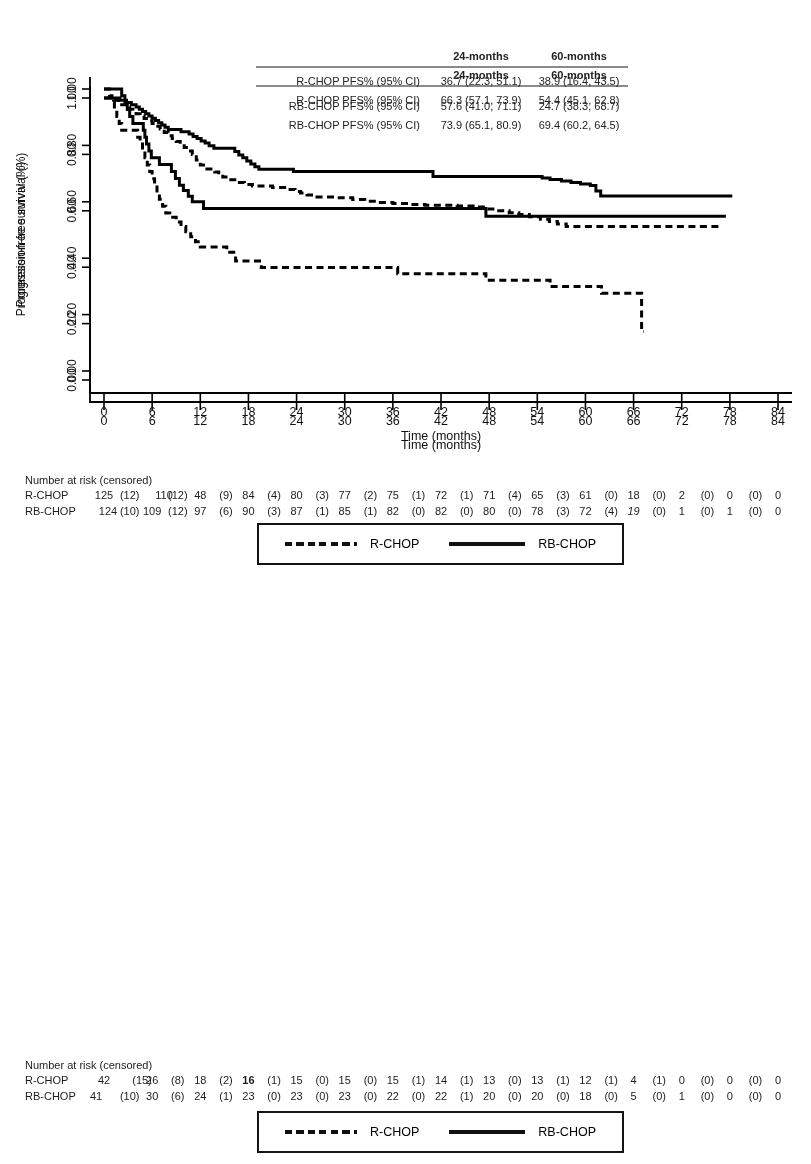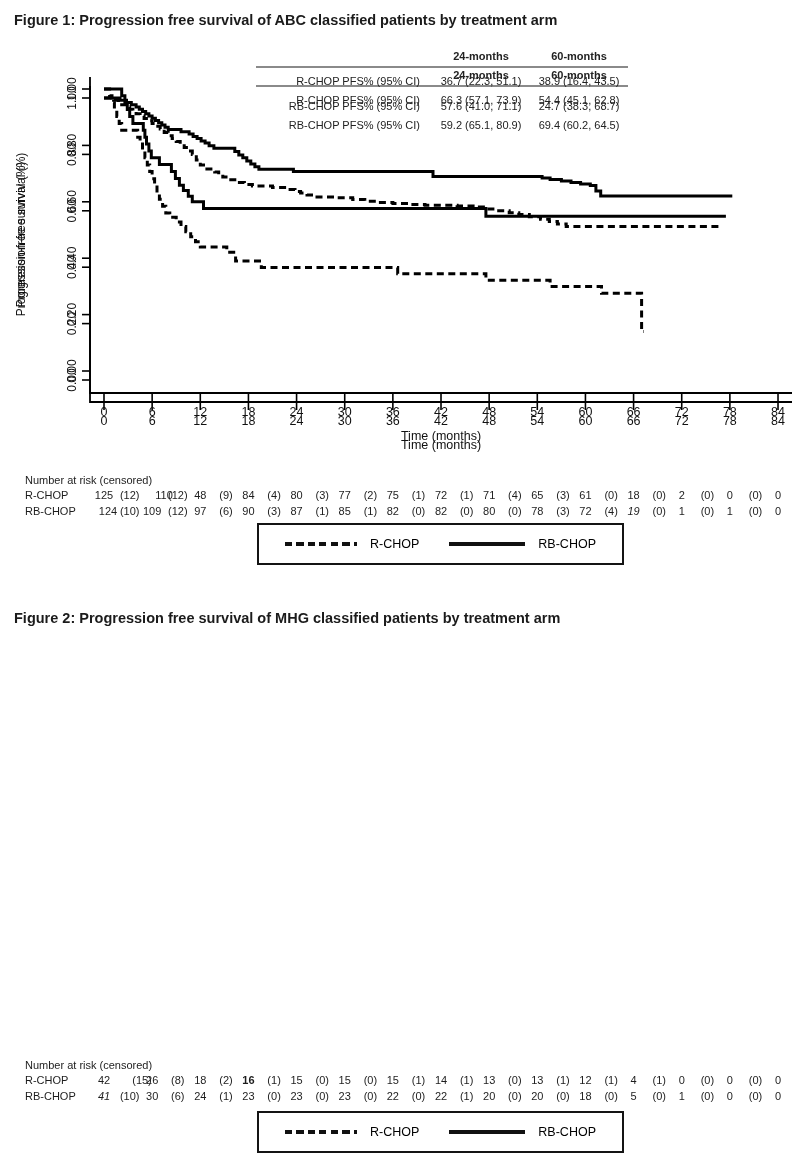--- a/index.html
+++ b/index.html
@@ -42,21 +42,20 @@
   .samp{height:4px;width:72px;display:inline-block;}
   .samp.dashed{background:repeating-linear-gradient(90deg,#111 0 7px,transparent 7px 11.5px);}
   .samp.solid{background:#111;width:76px;}
 </style>
 </head>
 <body>
 
 <div class="page">
 
   <section class="fig fig1">
-    <div class="fig-title">Figure 1: Progression free survival of ABC classified patients by treatment arm</div>
 
     <div class="chart">
       <svg class="km-chart" viewBox="0 0 811 402">
           <path d="M 90 30 L 90 346 L 792 346" fill="none" stroke="#000" stroke-width="1.8"></path>
           <line x1="82" y1="324" x2="90" y2="324" stroke="#000" stroke-width="1.6"></line>
           <text x="73" y="324" font-size="12" fill="#111" text-anchor="middle" transform="rotate(-90 73 324)" dominant-baseline="middle" font-family="&quot;Liberation Sans&quot;, sans-serif">0.00</text>
           <line x1="82" y1="267.6" x2="90" y2="267.6" stroke="#000" stroke-width="1.6"></line>
           <text x="73" y="267.6" font-size="12" fill="#111" text-anchor="middle" transform="rotate(-90 73 267.6)" dominant-baseline="middle" font-family="&quot;Liberation Sans&quot;, sans-serif">0.20</text>
           <line x1="82" y1="211.2" x2="90" y2="211.2" stroke="#000" stroke-width="1.6"></line>
           <text x="73" y="211.2" font-size="12" fill="#111" text-anchor="middle" transform="rotate(-90 73 211.2)" dominant-baseline="middle" font-family="&quot;Liberation Sans&quot;, sans-serif">0.40</text>
@@ -109,21 +108,21 @@
           <span class="col-val">60-months</span>
         </div>
         <div class="stats-rule"></div>
         <div class="stats-row">
           <span class="col-label">R-CHOP PFS% (95% CI)</span>
           <span class="col-val">66.3 (57.1, 73.9)</span>
           <span class="col-val">54.4 (45.1, 62.8)</span>
         </div>
         <div class="stats-row">
           <span class="col-label">RB-CHOP PFS% (95% CI)</span>
-          <span class="col-val">59.2 (65.1, 80.9)</span>
+          <span class="col-val">73.9 (65.1, 80.9)</span>
           <span class="col-val">69.4 (60.2, 64.5)</span>
         </div>
       </div>
     </div>
 
     <div class="risk">
       <div class="risk-title">Number at risk (censored)</div>
       <div class="risk-row r0">
           <span class="risk-label">R-CHOP</span>
           <span class="risk-num" style="left: 104px;">125</span>
@@ -196,21 +195,20 @@
         <span class="leg-label">R-CHOP</span>
       </span>
       <span class="leg-item">
         <span class="samp solid"></span>
         <span class="leg-label">RB-CHOP</span>
       </span>
     </div>
   </section>
 
   <section class="fig fig2">
-    <div class="fig-title">Figure 2: Progression free survival of MHG classified patients by treatment arm</div>
 
     <div class="chart">
       <svg class="km-chart" viewBox="0 0 811 402">
           <path d="M 90 30 L 90 346 L 792 346" fill="none" stroke="#000" stroke-width="1.8"></path>
           <line x1="82" y1="324" x2="90" y2="324" stroke="#000" stroke-width="1.6"></line>
           <text x="73" y="324" font-size="12" fill="#111" text-anchor="middle" transform="rotate(-90 73 324)" dominant-baseline="middle" font-family="&quot;Liberation Sans&quot;, sans-serif">0.00</text>
           <line x1="82" y1="267.6" x2="90" y2="267.6" stroke="#000" stroke-width="1.6"></line>
           <text x="73" y="267.6" font-size="12" fill="#111" text-anchor="middle" transform="rotate(-90 73 267.6)" dominant-baseline="middle" font-family="&quot;Liberation Sans&quot;, sans-serif">0.20</text>
           <line x1="82" y1="211.2" x2="90" y2="211.2" stroke="#000" stroke-width="1.6"></line>
           <text x="73" y="211.2" font-size="12" fill="#111" text-anchor="middle" transform="rotate(-90 73 211.2)" dominant-baseline="middle" font-family="&quot;Liberation Sans&quot;, sans-serif">0.40</text>
@@ -305,21 +303,21 @@
           <span class="risk-num" style="left: 633.584px;">4</span>
           <span class="risk-num" style="left: 659.261px;">(1)</span>
           <span class="risk-num" style="left: 681.728px;">0</span>
           <span class="risk-num" style="left: 707.405px;">(0)</span>
           <span class="risk-num" style="left: 729.872px;">0</span>
           <span class="risk-num" style="left: 755.549px;">(0)</span>
           <span class="risk-num" style="left: 778.016px;">0</span>
         </div>
       <div class="risk-row r1">
           <span class="risk-label">RB-CHOP</span>
-          <span class="risk-num" style="left: 104px; font-style: italic;">41</span>
+          <span class="risk-num" style="left: 96px;">41</span>
           <span class="risk-num" style="left: 129.677px;">(10)</span>
           <span class="risk-num" style="left: 152.144px;">30</span>
           <span class="risk-num" style="left: 177.821px;">(6)</span>
           <span class="risk-num" style="left: 200.288px;">24</span>
           <span class="risk-num" style="left: 225.965px;">(1)</span>
           <span class="risk-num" style="left: 248.432px;">23</span>
           <span class="risk-num" style="left: 274.109px;">(0)</span>
           <span class="risk-num" style="left: 296.576px;">23</span>
           <span class="risk-num" style="left: 322.253px;">(0)</span>
           <span class="risk-num" style="left: 344.72px;">23</span>

